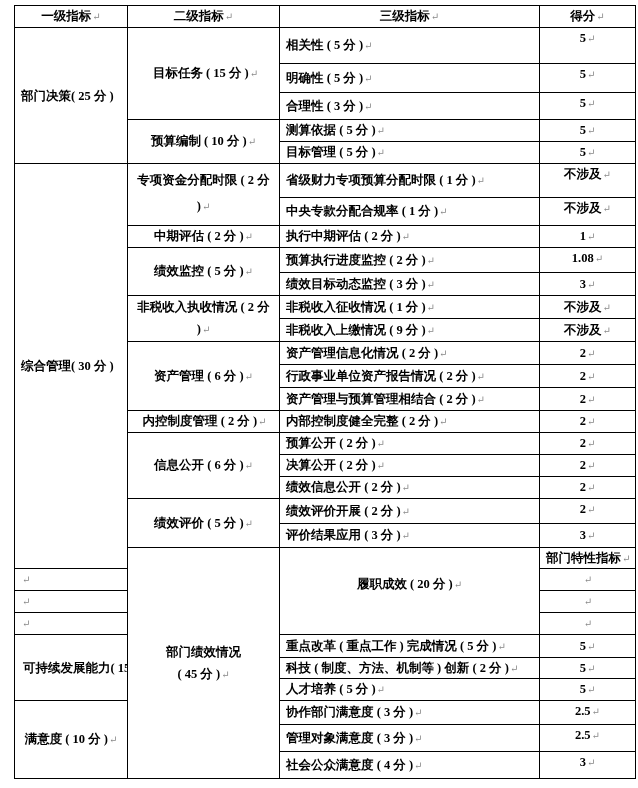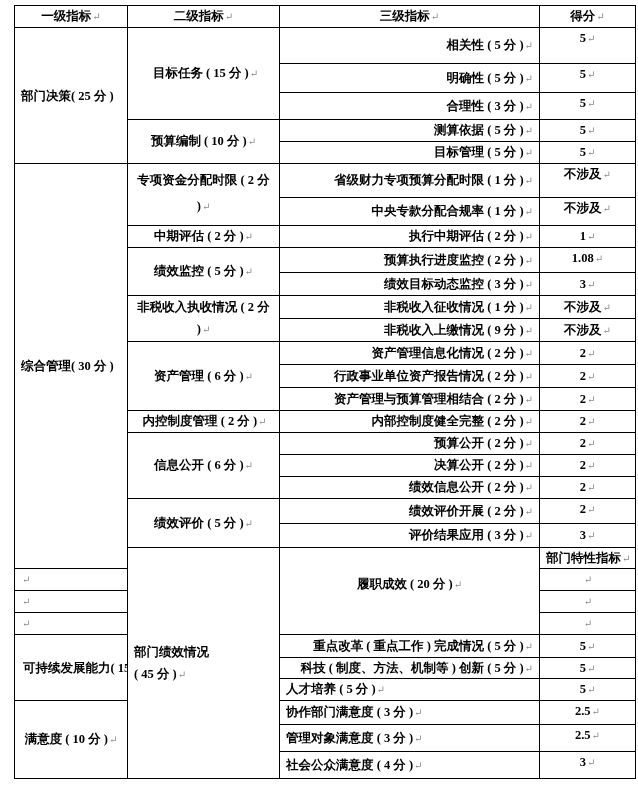--- a/index.html
+++ b/index.html
@@ -11,26 +11,26 @@
     width: 621px;
     font-weight: bold; font-size: 12.5px;
   }
   table.score td, table.score th {
     border: 1.3px solid #000; padding: 0 6px; line-height: 16px;
     vertical-align: middle; overflow: hidden;
   }
   th { font-weight: bold; text-align: center; }
   .c1 { text-align: left; padding-left: 6px; }
   .c2 { text-align: center; padding-left: 8px; }
-  .c3 { text-align: right; padding-left: 6px; white-space: nowrap; }
+  .c3 { text-align: left; padding-left: 6px; white-space: nowrap; }
   .c3.center { text-align: left; }
   .c4 { text-align: center; vertical-align: top !important; padding-top: 2px !important; }
   .c4.mid { vertical-align: middle !important; padding-top: 0 !important; }
   .pm { color: #888; font-weight: normal; font-size: 10px; margin-left: 1px; }
-  .c1.center-block { text-align: left; }
+  .c1.center-block { text-align: center; }
 </style>
 </head>
 <body>
 
 <table class="score">
   <colgroup>
     <col style="width:113px">
     <col style="width:152px">
     <col style="width:260px">
     <col style="width:96px">
@@ -160,21 +160,21 @@
     <tr style="height:22px">
       <td class="c3 center"><span></span><span class="pm">↵</span></td>
       <td class="c4 mid"><span></span><span class="pm">↵</span></td>
     </tr>
     <tr style="height:23px">
       <td class="c2" rowspan="3" style="white-space:nowrap;padding-left:8px"><span>可持续发展能力( 15 分 )</span></td>
       <td class="c3" style="padding-left:6px"><span>重点改革 ( 重点工作 ) 完成情况 ( 5 分 )</span><span class="pm">↵</span></td>
       <td class="c4 mid"><span>5</span><span class="pm">↵</span></td>
     </tr>
     <tr style="height:21px">
-      <td class="c3" style="padding-left:6px"><span>科技 ( 制度、方法、机制等 ) 创新 ( 5 分 )</span><span class="pm">↵</span></td>
+      <td class="c3" style="padding-left:6px"><span>科技 ( 制度、方法、机制等 ) 创新 ( 2 分 )</span><span class="pm">↵</span></td>
       <td class="c4 mid"><span>5</span><span class="pm">↵</span></td>
     </tr>
     <tr style="height:22px">
       <td class="c3 center"><span>人才培养 ( 5 分 )</span><span class="pm">↵</span></td>
       <td class="c4 mid"><span>5</span><span class="pm">↵</span></td>
     </tr>
     <tr style="height:24px">
       <td class="c2" rowspan="3" style="text-align:center"><span>满意度 ( 10 分 )</span><span class="pm">↵</span></td>
       <td class="c3 center"><span>协作部门满意度 ( 3 分 )</span><span class="pm">↵</span></td>
       <td class="c4"><span>2.5</span><span class="pm">↵</span></td>

